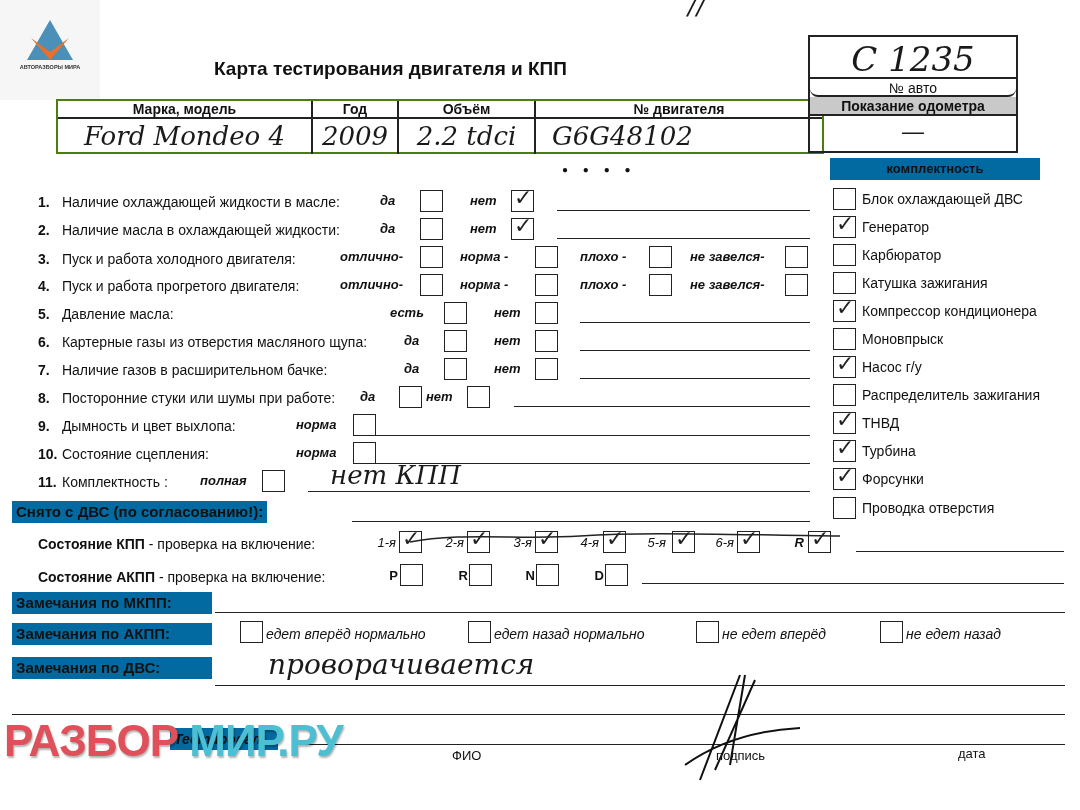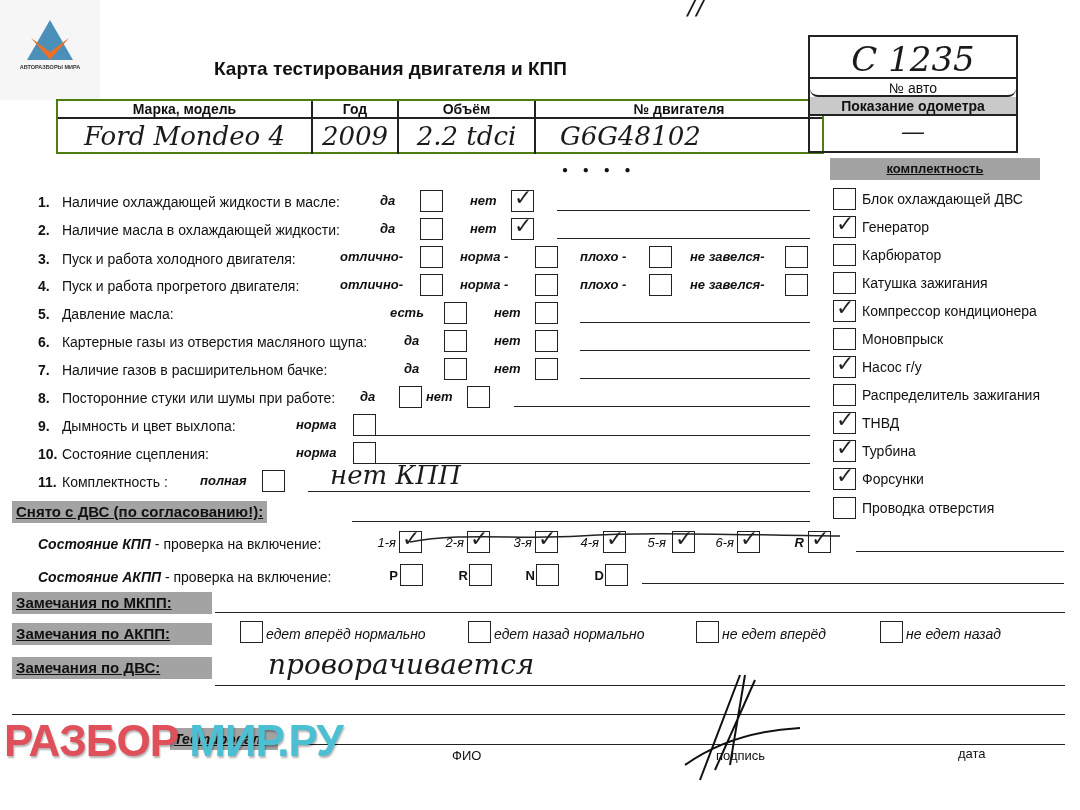--- a/index.html
+++ b/index.html
@@ -20,35 +20,35 @@
   .vtable .cell { position: absolute; top: 18px; height: 35px; font-size: 26px; text-align: center; line-height: 35px; }
   .vtable .sep { position: absolute; top: 0; width: 2px; height: 53px; background: #222; }
 
   
   .autobox { left: 808px; top: 35px; width: 210px; height: 118px; border: 2px solid #222; }
   .autobox .num { position: absolute; left: 0; top: 2px; width: 206px; text-align: center; font-size: 34px; height: 40px; border-bottom: 2px solid #222; }
   .autobox .lbl1 { position: absolute; left: 0; top: 42px; width: 206px; height: 18px; text-align: center; font-size: 14px; font-weight: normal; line-height: 18px; border-bottom: 2px solid #222; border-radius: 8px; }
   .autobox .lbl2 { position: absolute; left: 0; top: 60px; width: 206px; height: 19px; text-align: center; font-size: 14px; font-weight: bold; line-height: 19px; background: #c9c9c9; border-bottom: 2px solid #222; }
   .autobox .odo { position: absolute; left: 0; top: 81px; width: 206px; text-align: center; font-size: 24px; }
 
-  .shaded { background: #a3a3a3; text-decoration: underline; }
+  .shaded { background: #0369a1; }
   .komp-hdr { left: 830px; top: 158px; width: 210px; height: 22px; font-size: 13px; font-weight: bold; text-align: center; line-height: 22px; }
 
   .q-row { left: 38px; height: 22px; font-size: 14px; line-height: 22px; white-space: nowrap; }
   .q-num { font-weight: bold; display: inline-block; width: 20px; }
   .opt { font-size: 13px; font-style: italic; font-weight: bold; line-height: 22px; text-align: left; }
   .cb { width: 23px; height: 22px; border: 1.5px solid #222; background: #fff; }
   .cb.checked::after { content: "\2713"; position: absolute; left: 2px; top: -6px; font-size: 22px; font-family: "DejaVu Sans", sans-serif; color: #222; }
   .line { height: 0; border-top: 1.5px solid #222; }
 
   .k-label { font-size: 14px; line-height: 22px; white-space: nowrap; }
 
   .section-lbl { font-size: 15px; font-weight: bold; height: 22px; line-height: 22px; padding: 0 4px; white-space: nowrap; }
   .kpp-lbl { font-size: 14px; white-space: nowrap; line-height: 22px; }
-  .kpp-lbl b { font-weight: bold; font-style: italic; }
+  .kpp-lbl b { font-weight: bold; }
   .gear { font-size: 13px; font-style: italic; line-height: 22px; text-align: right; }
   .akpp-opt { font-size: 14px; font-style: italic; line-height: 22px; white-space: nowrap; }
   .small-lbl { font-size: 13px; }
 
   .watermark { left: 4px; top: 716px; font-size: 44px; font-weight: bold; letter-spacing: -1px; white-space: nowrap; text-shadow: 1px 2px 2px rgba(0,0,0,0.3); }
 </style>
 </head>
 <body>
 
 <div class="abs logo-block">
@@ -67,21 +67,21 @@
   <div class="hdr" style="left:0;width:253px">Марка, модель</div>
   <div class="hdr" style="left:255px;width:84px">Год</div>
   <div class="hdr" style="left:341px;width:135px">Объём</div>
   <div class="hdr" style="left:478px;width:286px">№ двигателя</div>
   <div class="sep" style="left:253px"></div>
   <div class="sep" style="left:339px"></div>
   <div class="sep" style="left:476px"></div>
   <div class="cell hw" style="left:0;width:253px">Ford Mondeo 4</div>
   <div class="cell hw" style="left:255px;width:84px">2009</div>
   <div class="cell hw" style="left:341px;width:135px">2.2 tdci</div>
-  <div class="cell hw" style="left:478px;width:200px;text-align:left;padding-left:24px">G6G48102</div>
+  <div class="cell hw" style="left:478px;width:200px;text-align:left;padding-left:16px">G6G48102</div>
 </div>
 
 <div class="abs" style="left:562px;top:164px;font-size:10px;letter-spacing:6px">● ● ● ●</div>
 
 <div class="abs autobox">
   <div class="num hw">C 1235</div>
   <div class="lbl1">№ авто</div>
   <div class="lbl2">Показание одометра</div>
   <div class="odo hw">—</div>
 </div>

